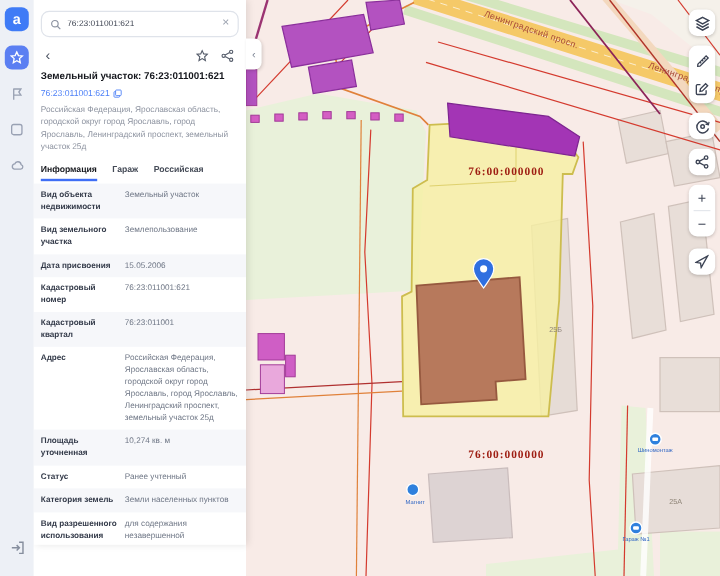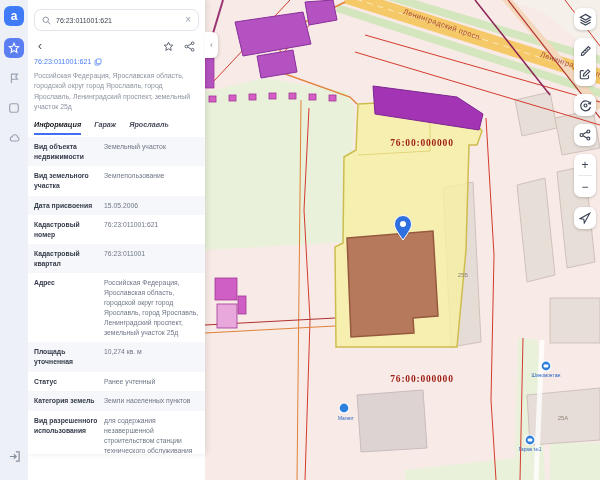--- a/index.html
+++ b/index.html
@@ -27,21 +27,21 @@
   .clear-x { color:#9aa1ae; font-size:10px; line-height:1; cursor:pointer; }
   .cardhead { display:flex; align-items:center; margin:9px 10px 0 10px; }
   .cardhead .back { font-size:12px; color:#4a5160; cursor:pointer; line-height:1;}
   .cardhead .spacer { flex:1; }
   .cardhead svg { stroke:#565d6b; fill:none; stroke-width:1.2; cursor:pointer; margin-left:10px;}
   .title { margin:7px 6px 0 6px; font-size:8.2px; font-weight:bold; color:#14161c; white-space:nowrap; overflow:hidden;}
   .linkrow { margin:5px 6px 0 6px; display:flex; align-items:center; gap:3px; }
   .linkrow span { font-size:7.2px; color:#4b7ff7; cursor:pointer; }
   .desc { margin:5px 6px 0 6px; font-size:6.9px; line-height:1.5; color:#8d93a0; }
   .tabs { display:flex; gap:13px; margin:8px 6px 0 6px; }
-  .tab { font-size:7.2px; font-weight:bold; color:#454b57; padding-bottom:4px; cursor:pointer;font-style:italic;}
+  .tab { font-size:7.2px; font-weight:bold; color:#454b57; padding-bottom:4px; cursor:pointer;}
   .tab.active { color:#15171d; border-bottom:2px solid #3f6ef5; }
   .table { margin-top:2px; }
   .trow { display:flex; padding:5px 6px; gap:6px; }
   .trow:nth-child(odd) { background:#f6f7fa; }
   .trow .tl { width:64px; font-size:6.8px; font-weight:bold; color:#333a49; line-height:1.4; flex:none;}
   .trow .tv { flex:1; font-size:6.8px; color:#6e7685; line-height:1.45; }
 
   
   .map { position:absolute; left:205px; top:0; width:395px; height:480px; background:#f8ebe7; }
   .collapse { position:absolute; left:205px; top:32px; width:13px; height:26px; background:#fff;
@@ -106,35 +106,36 @@
         <path d="M7 1.5 L8.6 5 L12.4 5.4 L9.6 8 L10.4 12 L7 10 L3.6 12 L4.4 8 L1.6 5.4 L5.4 5 Z"></path>
       </svg>
       <svg width="11" height="11" viewBox="0 0 14 14">
         <circle cx="11" cy="2.8" r="1.7"></circle>
           <circle cx="3" cy="7" r="1.7"></circle>
           <circle cx="11" cy="11.2" r="1.7"></circle>
         <path d="M4.6 6.2 L9.4 3.6 M4.6 7.8 L9.4 10.4"></path>
       </svg>
     </div>
 
+    <div class="title">Земельный участок: 76:23:011001:621</div>
 
     <div class="linkrow">
       <span>76:23:011001:621</span>
       <svg width="8" height="8" viewBox="0 0 12 12" style="stroke:#4b7ff7;fill:none;stroke-width:1.1;">
         <rect x="3.5" y="1.5" width="7" height="7" rx="1"></rect>
           <path d="M8.5 8.5 V9.5 A1 1 0 0 1 7.5 10.5 H2.5 A1 1 0 0 1 1.5 9.5 V4.5 A1 1 0 0 1 2.5 3.5 H3.5"></path>
       </svg>
     </div>
 
     <div class="desc">Российская Федерация, Ярославская область, городской округ город Ярославль, город Ярославль, Ленинградский проспект, земельный участок 25д</div>
 
     <div class="tabs">
       <span class="tab active">Информация</span>
       <span class="tab">Гараж</span>
-      <span class="tab">Ярославль</span>
+      <span class="tab">Российская</span>
     </div>
 
     <div class="table">
       <div class="trow">
           <div class="tl">Вид объекта недвижимости</div>
           <div class="tv">Земельный участок</div>
         </div>
       <div class="trow">
           <div class="tl">Вид земельного участка</div>
           <div class="tv">Землепользование</div>

